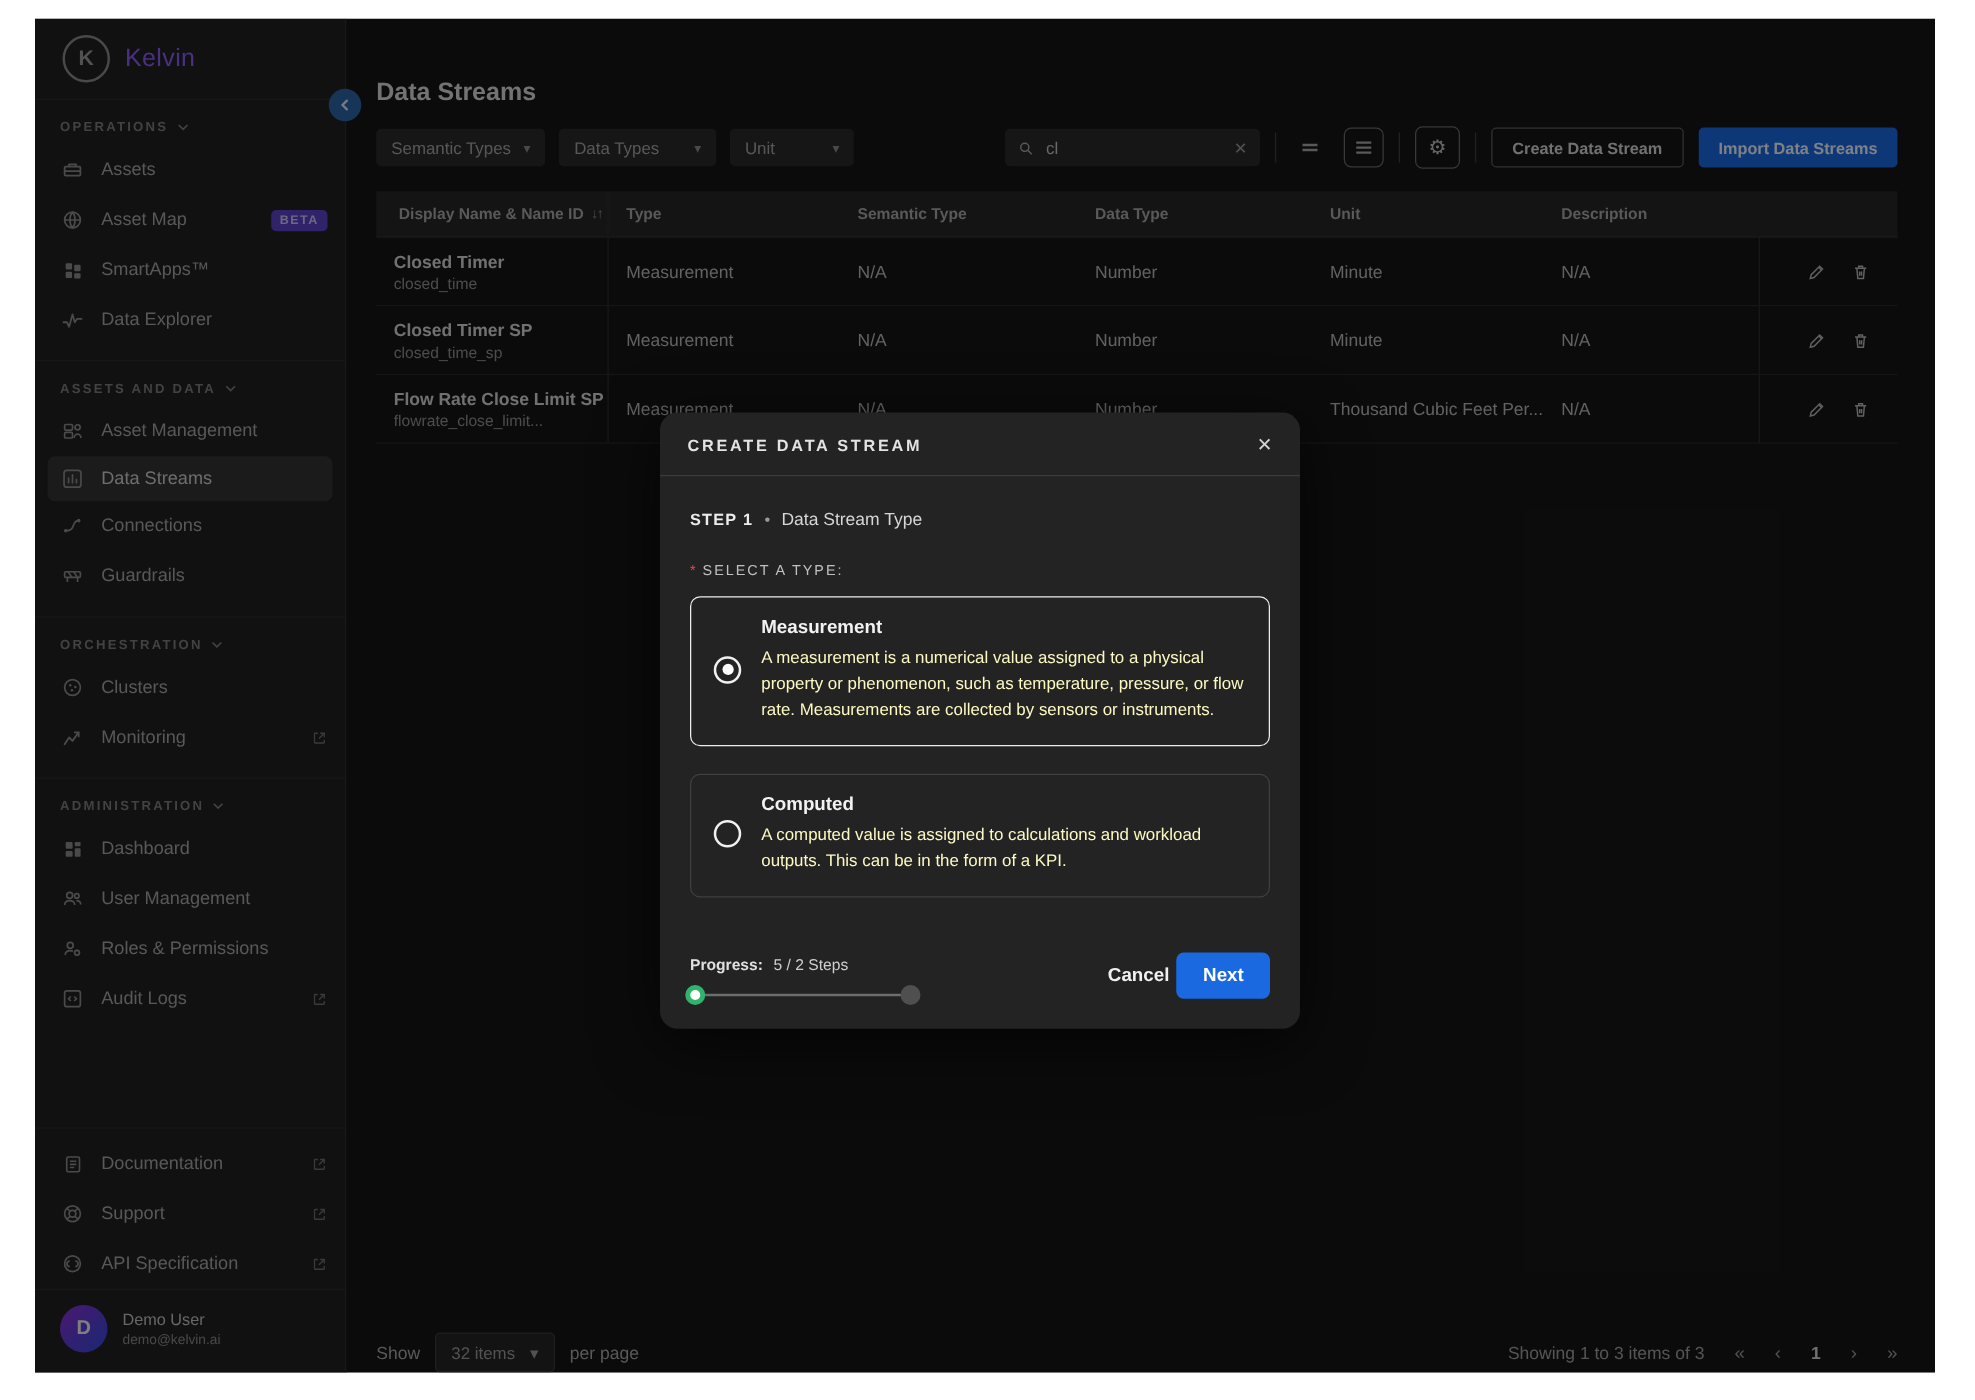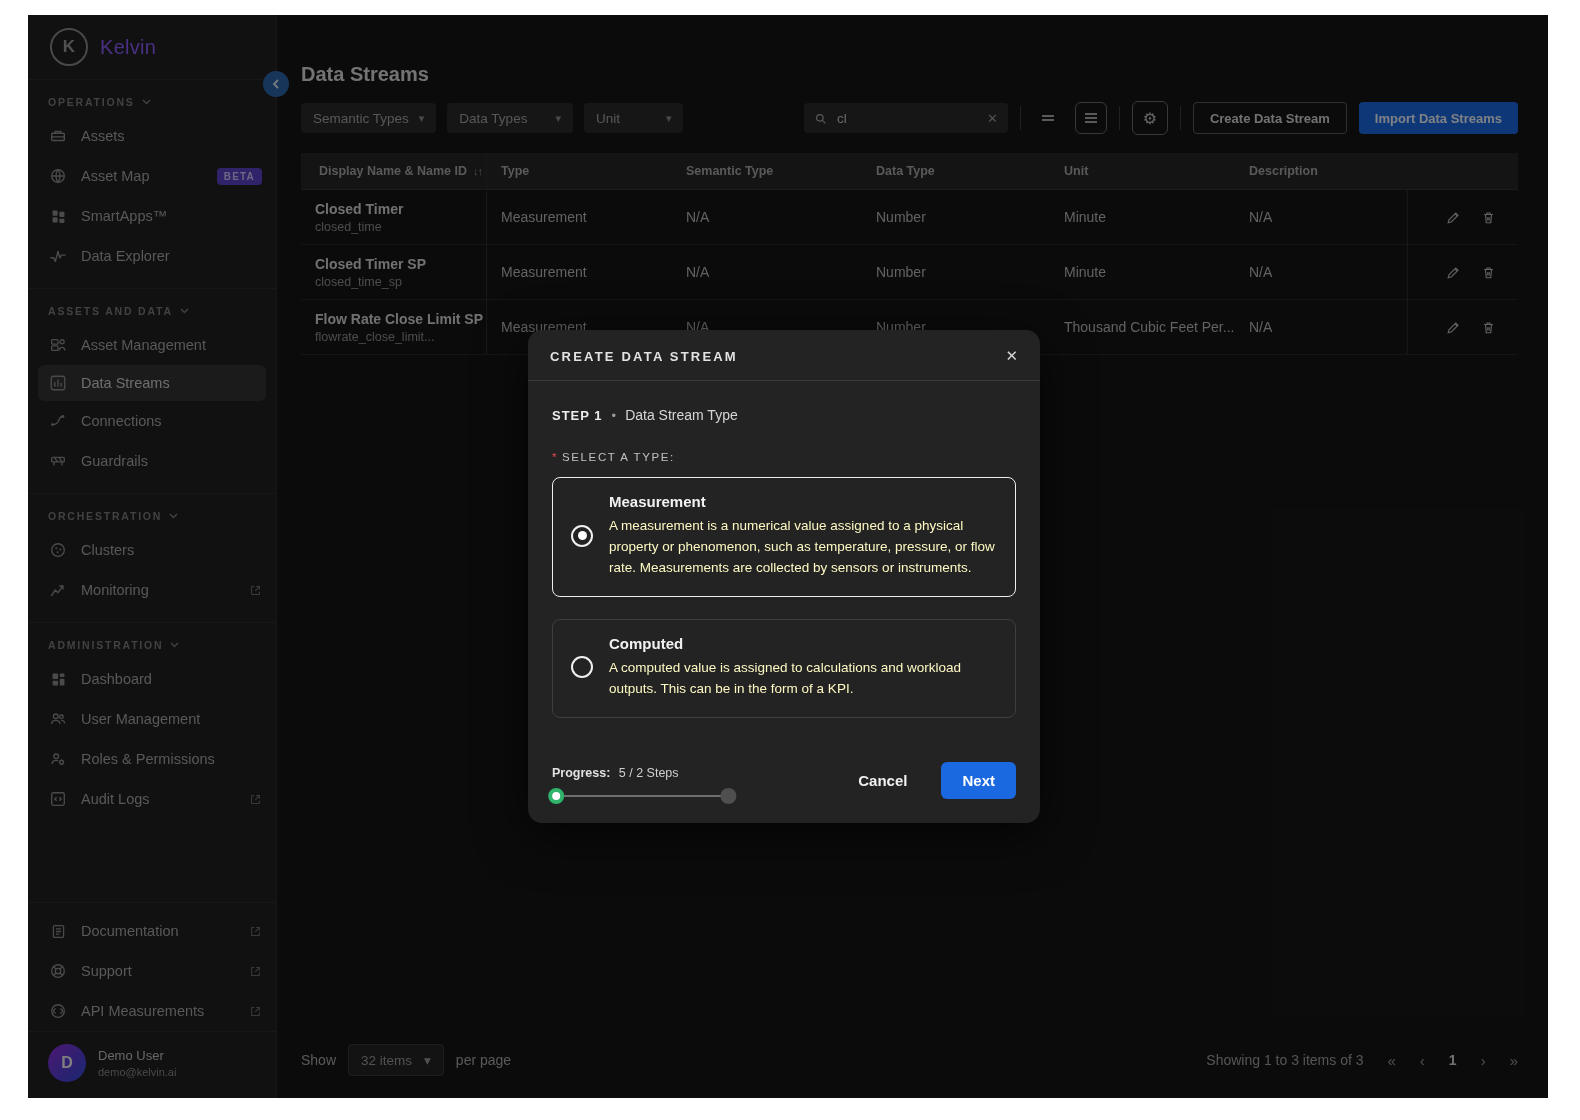--- a/index.html
+++ b/index.html
@@ -61,21 +61,21 @@
   .c1{border-right:1px solid #2e2e2e;height:100%;display:flex;flex-direction:column;justify-content:center;}
   .thead .c1{flex-direction:row;align-items:center;gap:6px;}
   .body-row{height:54px;border-bottom:1px solid #292929;}
   .dn{color:#d6d6d6;font-size:14px;font-weight:bold;}
   .nid{color:#909090;font-size:12.5px;margin-top:3px;}
   .cval{color:#b9b9b9;font-size:14px;}
   .actions{height:100%;display:flex;align-items:center;justify-content:flex-end;gap:20px;
     padding-right:22px;border-left:1px solid #2e2e2e;color:#b5b5b5;}
   .sort-ind{color:#8f8f8f;font-size:11px;letter-spacing:-1px;}
   
-  .pagefoot{margin-top:auto;margin-bottom:22px;display:flex;align-items:center;color:#a8a8a8;font-size:14px;}
+  .pagefoot{margin-top:auto;display:flex;align-items:center;color:#a8a8a8;font-size:14px;}
   .psize{display:flex;align-items:center;gap:12px;border:1px solid #3b3b3b;background:#242424;
     border-radius:4px;height:30px;padding:0 12px;margin:0 12px;color:#9c9c9c;font-size:13.5px;}
   .foot-right{margin-left:auto;display:flex;align-items:center;gap:24px;color:#a0a0a0;}
   .pg{font-size:15px;color:#9a9a9a;}
   .pg.cur{color:#d6d6d6;font-weight:bold;font-size:14px;}
   
   .dim{position:absolute;inset:0;background:rgba(0,0,0,0.47);z-index:10;}
   .modal{position:absolute;left:500px;top:315px;width:512px;background:#232323;border-radius:14px;
     z-index:20;box-shadow:0 12px 50px rgba(0,0,0,.65);}
   .m-head{display:flex;align-items:center;padding:17px 22px 15px;border-bottom:1px solid #3a3a3a;}
@@ -97,21 +97,21 @@
   .opt-title{color:#f2f2f2;font-size:15px;font-weight:bold;margin-bottom:6px;}
   .opt-desc{color:#fef9c3;font-size:13.5px;line-height:1.55;}
   .m-foot{display:flex;align-items:center;margin-top:44px;}
   .prog-label{color:#e0e0e0;font-size:12.5px;font-weight:bold;}
   .prog-val{color:#cfcfcf;font-size:12.5px;font-weight:normal;margin-left:4px;}
   .track{position:relative;width:178px;height:2px;background:#6e6e6e;margin-top:14px;}
   .dot-start{position:absolute;left:1px;top:50%;transform:translate(-30%,-50%);width:8px;height:8px;
     background:#ffffff;border:4px solid #30b46c;border-radius:50%;}
   .dot-end{position:absolute;left:100%;top:50%;transform:translate(-60%,-50%);width:16px;height:16px;
     background:#4f4f4f;border-radius:50%;}
-  .m-actions{margin-left:auto;display:flex;align-items:center;gap:28px;}
+  .m-actions{margin-left:auto;display:flex;align-items:center;}
   .cancel{color:#f0f0f0;font-size:15px;font-weight:bold;background:none;border:none;
     font-family:"Liberation Sans",sans-serif;cursor:pointer;}
   .next{background:#1a69e0;color:#ffffff;font-size:15px;font-weight:bold;border:none;border-radius:6px;
     padding:10px 21px;font-family:"Liberation Sans",sans-serif;cursor:pointer;}
   svg{display:block;}
 </style>
 </head>
 <body>
 
 <div class="app">
@@ -346,21 +346,21 @@
           </svg>
         </span>
     </div>
     <div class="sb-item">
       <span class="sb-ico">
           <svg width="18" height="18" viewBox="0 0 20 20" fill="none" stroke="currentColor" stroke-width="1.5">
             <circle cx="10" cy="10" r="7"></circle>
             <path d="M7.5 7.3C6 7.8 5 8.8 5 10s1 2.2 2.5 2.7M12.5 7.3c1.5.5 2.5 1.5 2.5 2.7s-1 2.2-2.5 2.7"></path>
           </svg>
         </span>
-      <span>API Measurements</span>
+      <span>API Specification</span>
       <span class="ext">
           <svg width="13" height="13" viewBox="0 0 20 20" fill="none" stroke="currentColor" stroke-width="1.6">
             <path d="M8 4H4.5A.5.5 0 004 4.5v11a.5.5 0 00.5.5h11a.5.5 0 00.5-.5V12"></path>
             <path d="M11 4h5v5M16 4l-6.5 6.5"></path>
           </svg>
         </span>
     </div>
 
     <div class="user-row">
       <div class="avatar">D</div>

